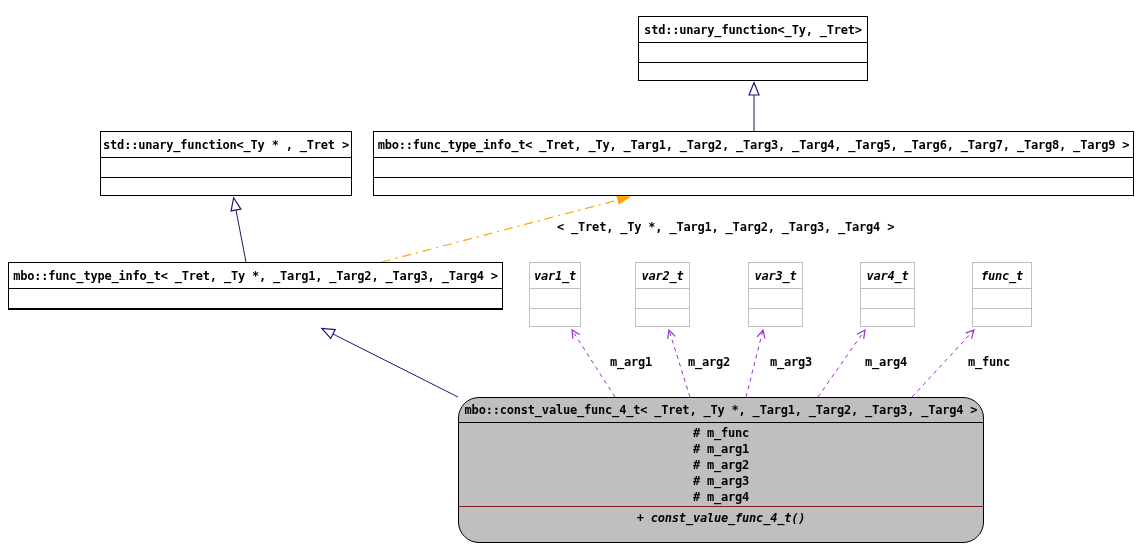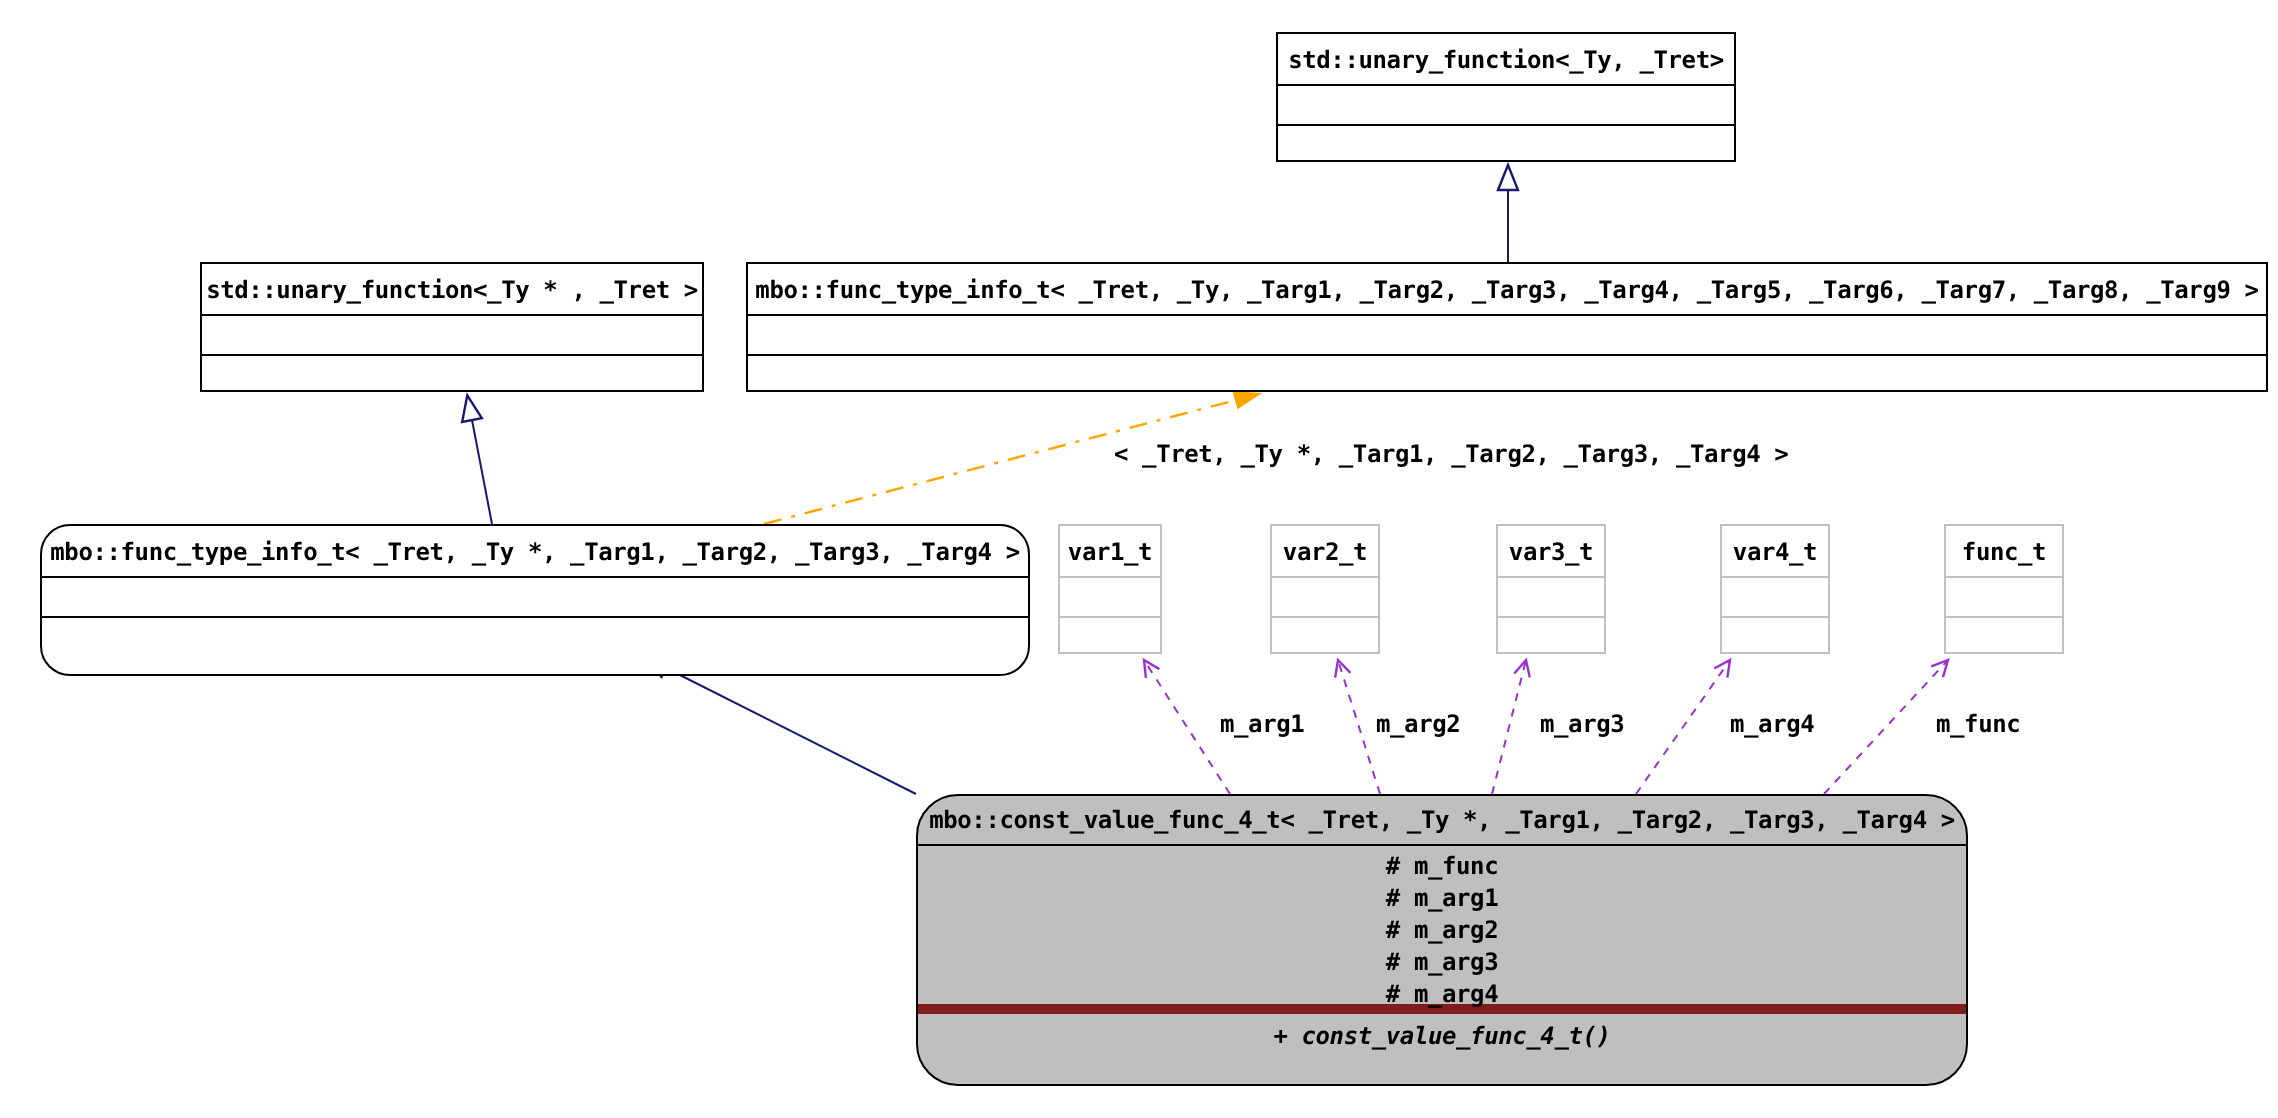--- a/index.html
+++ b/index.html
@@ -11,24 +11,24 @@
   }
   svg.edges { position:absolute; left:0; top:0; width:1139px; height:559px; pointer-events:none; }
   .uml-box { position:absolute; background:#ffffff; border:1px solid #000; display:flex; flex-direction:column; }
   .uml-box .title {
     height:26px; display:flex; align-items:center; justify-content:center;
     border-bottom:1px solid #000; white-space:nowrap; overflow:hidden; padding:0 3px;
   }
   .uml-box .row1 { height:20px; border-bottom:1px solid #000; }
   .uml-box .row2 { flex:1; }
   .uml-box.ext { border-color:#c0c0c0; }
-  .uml-box.ext .title, .uml-box.ext .row1 { border-color:#c0c0c0; }
+  .uml-box.ext .title, .uml-box.ext .row1 { border-color:#c0c0c0;font-style:italic; }
   .uml-box.selected { background:#bfbfbf;border-radius:21px; }
   .uml-box.selected .title { height:25px; }
-  .members { height:84px; border-bottom:5px solid #7f1d1d; text-align:center; padding-top:2px; }
+  .members { height:84px; border-bottom:1px solid #7f1d1d; text-align:center; padding-top:2px; }
   .methods { flex:1; text-align:center; padding-top:3px;font-style:italic; }
   .inner { display:inline-block; text-align:left; }
   .line { line-height:16px; white-space:pre; }
   .edge-label { position:absolute; white-space:nowrap; line-height:14px; }
 </style>
 </head>
 <body>
 
 <div class="diagram">
 
@@ -68,21 +68,21 @@
   </div>
 
   <div class="uml-box" style="left:373px; top:131px; width:761px; height:65px;">
     <div class="title">mbo::func_type_info_t&lt; _Tret, _Ty, _Targ1, _Targ2, _Targ3, _Targ4, _Targ5, _Targ6, _Targ7, _Targ8, _Targ9 &gt;</div>
     <div class="row1"></div>
     <div class="row2"></div>
   </div>
 
   <div class="edge-label" style="left:557px; top:220px;">&lt; _Tret, _Ty *, _Targ1, _Targ2, _Targ3, _Targ4 &gt;</div>
 
-  <div class="uml-box" style="left:20px; top:262px; width:495px; height:76px;border-radius:15px;">
+  <div class="uml-box" style="left:8px; top:262px; width:495px; height:48px;">
     <div class="title">mbo::func_type_info_t&lt; _Tret, _Ty *, _Targ1, _Targ2, _Targ3, _Targ4 &gt;</div>
     <div class="row1"></div>
     <div class="row2"></div>
   </div>
 
   <div class="uml-box ext" style="left:529px; top:262px; width:52px; height:65px;">
     <div class="title">var1_t</div>
     <div class="row1"></div>
     <div class="row2"></div>
   </div>

